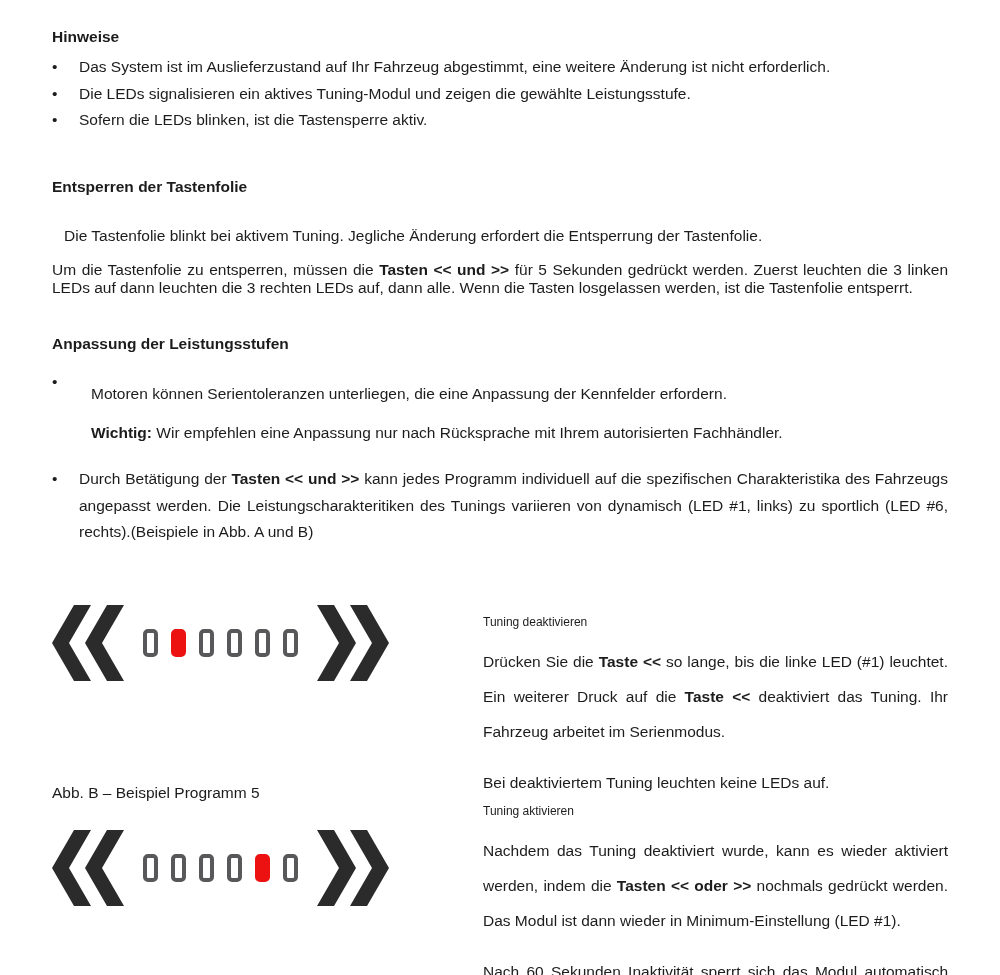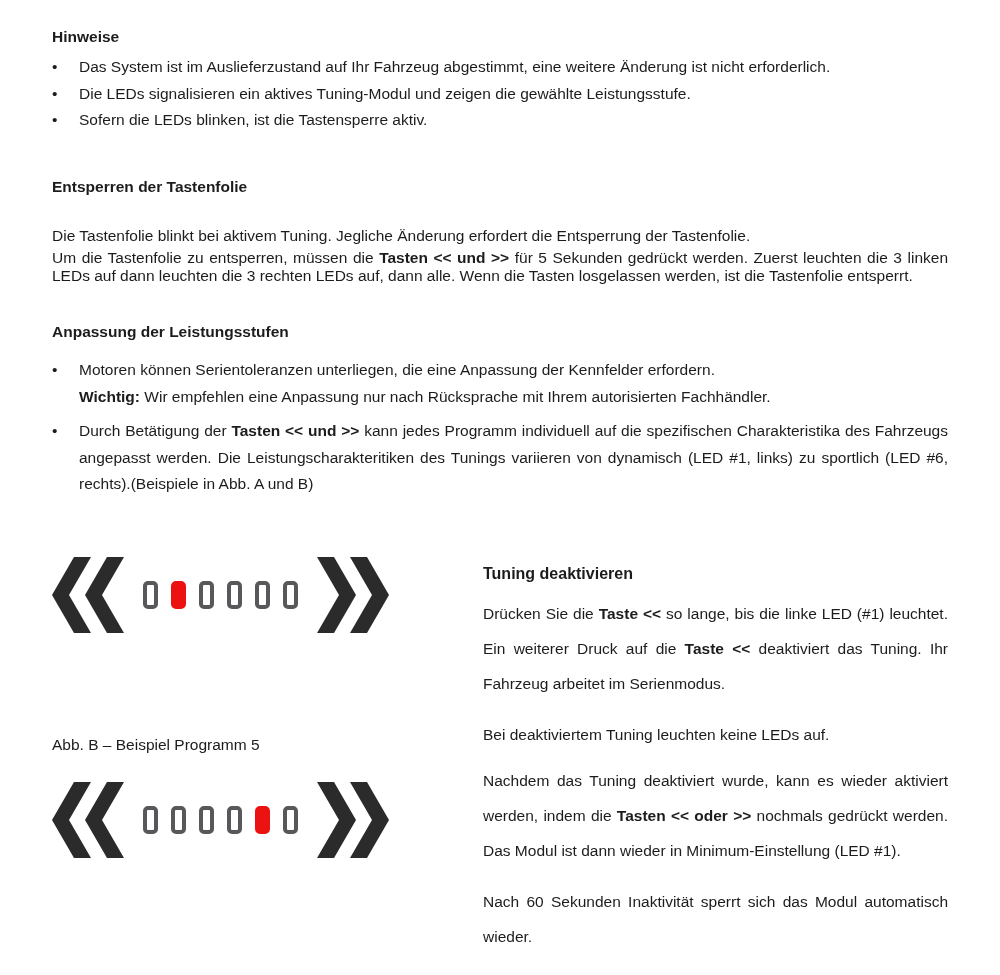--- a/index.html
+++ b/index.html
@@ -7,21 +7,21 @@
     width: 1000px; height: 975px; box-sizing: border-box;
     padding: 26px 52px 16px 52px;
     background: var(--bg, #ffffff);
     color: var(--text, #1c1c1c);
     font-family: "Liberation Sans", sans-serif;
     font-size: 15.5px;
     overflow: hidden;
   }
   .h { font-weight: 700; margin: 0; font-size: 15.5px; line-height: 21px; }
   .para { margin: 0; text-align: justify; line-height: 18px; }
-  .line { margin: 0; line-height: 26.5px; }
+  .line { margin: 12px; line-height: 26.5px; }
 
   .bullet-list { margin-top: 7px; }
   .bullet-item { display: flex; line-height: 26.5px; }
   .marker { flex: 0 0 27px; }
   .bcontent { flex: 1; text-align: justify; }
 
   .sec2 { margin-top: 42px; }
   .sec2 .paragroup { margin-top: 26px; }
   .sec3 { margin-top: 36px; }
   .sec3 .bullet-first { margin-top: 15px; }
@@ -36,21 +36,21 @@
   .figure { margin-top: 26px; display: flex; align-items: center; height: 78px; }
   .chev { flex: none; color: var(--chevron, #2b2b2b); display: block; }
   .ledrow { display: flex; gap: 13px; margin: 0 17px; align-items: center; }
   .led {
     width: 15px; height: 28px; box-sizing: border-box;
     border: 4px solid var(--led-border, #58585a);
     border-radius: 5px; background: #ffffff;
   }
   .led.on { background: var(--led-on, #ec1212); border-color: var(--led-on, #ec1212); }
 
-  .rightcol .h4 { font-weight: 700; font-size: 16px; margin: 0; line-height: 22px; }
+  .rightcol .h4 { font-weight: 400; font-size: 12px; margin: 0; line-height: 22px; }
   .rightcol .para { line-height: 35px; }
   .rc-gap-s { margin-top: 11px; }
   .rc-gap-m { margin-top: 16px; }
   .rc-gap-h { margin-top: 18px; }
 </style>
 </head>
 <body>
 
 <div class="page">
 
@@ -138,18 +138,19 @@
           <polygon points="19,0 2,0 24,38 2,76 19,76 41,38" fill="currentColor"></polygon>
         </svg>
       </div>
     </div>
 
     <div class="rightcol">
       <h4 class="h4">Tuning deaktivieren</h4>
       <p class="para rc-gap-s"><span>Drücken Sie die </span><b>Taste &lt;&lt;</b><span> so lange, bis die linke LED (#1) leuchtet. Ein weiterer Druck auf die </span><b>Taste &lt;&lt;</b><span> deaktiviert das Tuning. Ihr Fahrzeug arbeitet im Serienmodus.</span></p>
       <p class="para rc-gap-m">Bei deaktiviertem Tuning leuchten keine LEDs auf.</p>
 
+      <h4 class="h4 rc-gap-h">Tuning aktivieren</h4>
       <p class="para rc-gap-s"><span>Nachdem das Tuning deaktiviert wurde, kann es wieder aktiviert werden, indem die </span><b>Tasten &lt;&lt; oder &gt;&gt;</b><span> nochmals gedrückt werden. Das Modul ist dann wieder in Minimum-Einstellung (LED #1).</span></p>
       <p class="para rc-gap-m">Nach 60 Sekunden Inaktivität sperrt sich das Modul automatisch wieder.</p>
     </div>
 
   </div>
 </div>
 
 </body></html>

